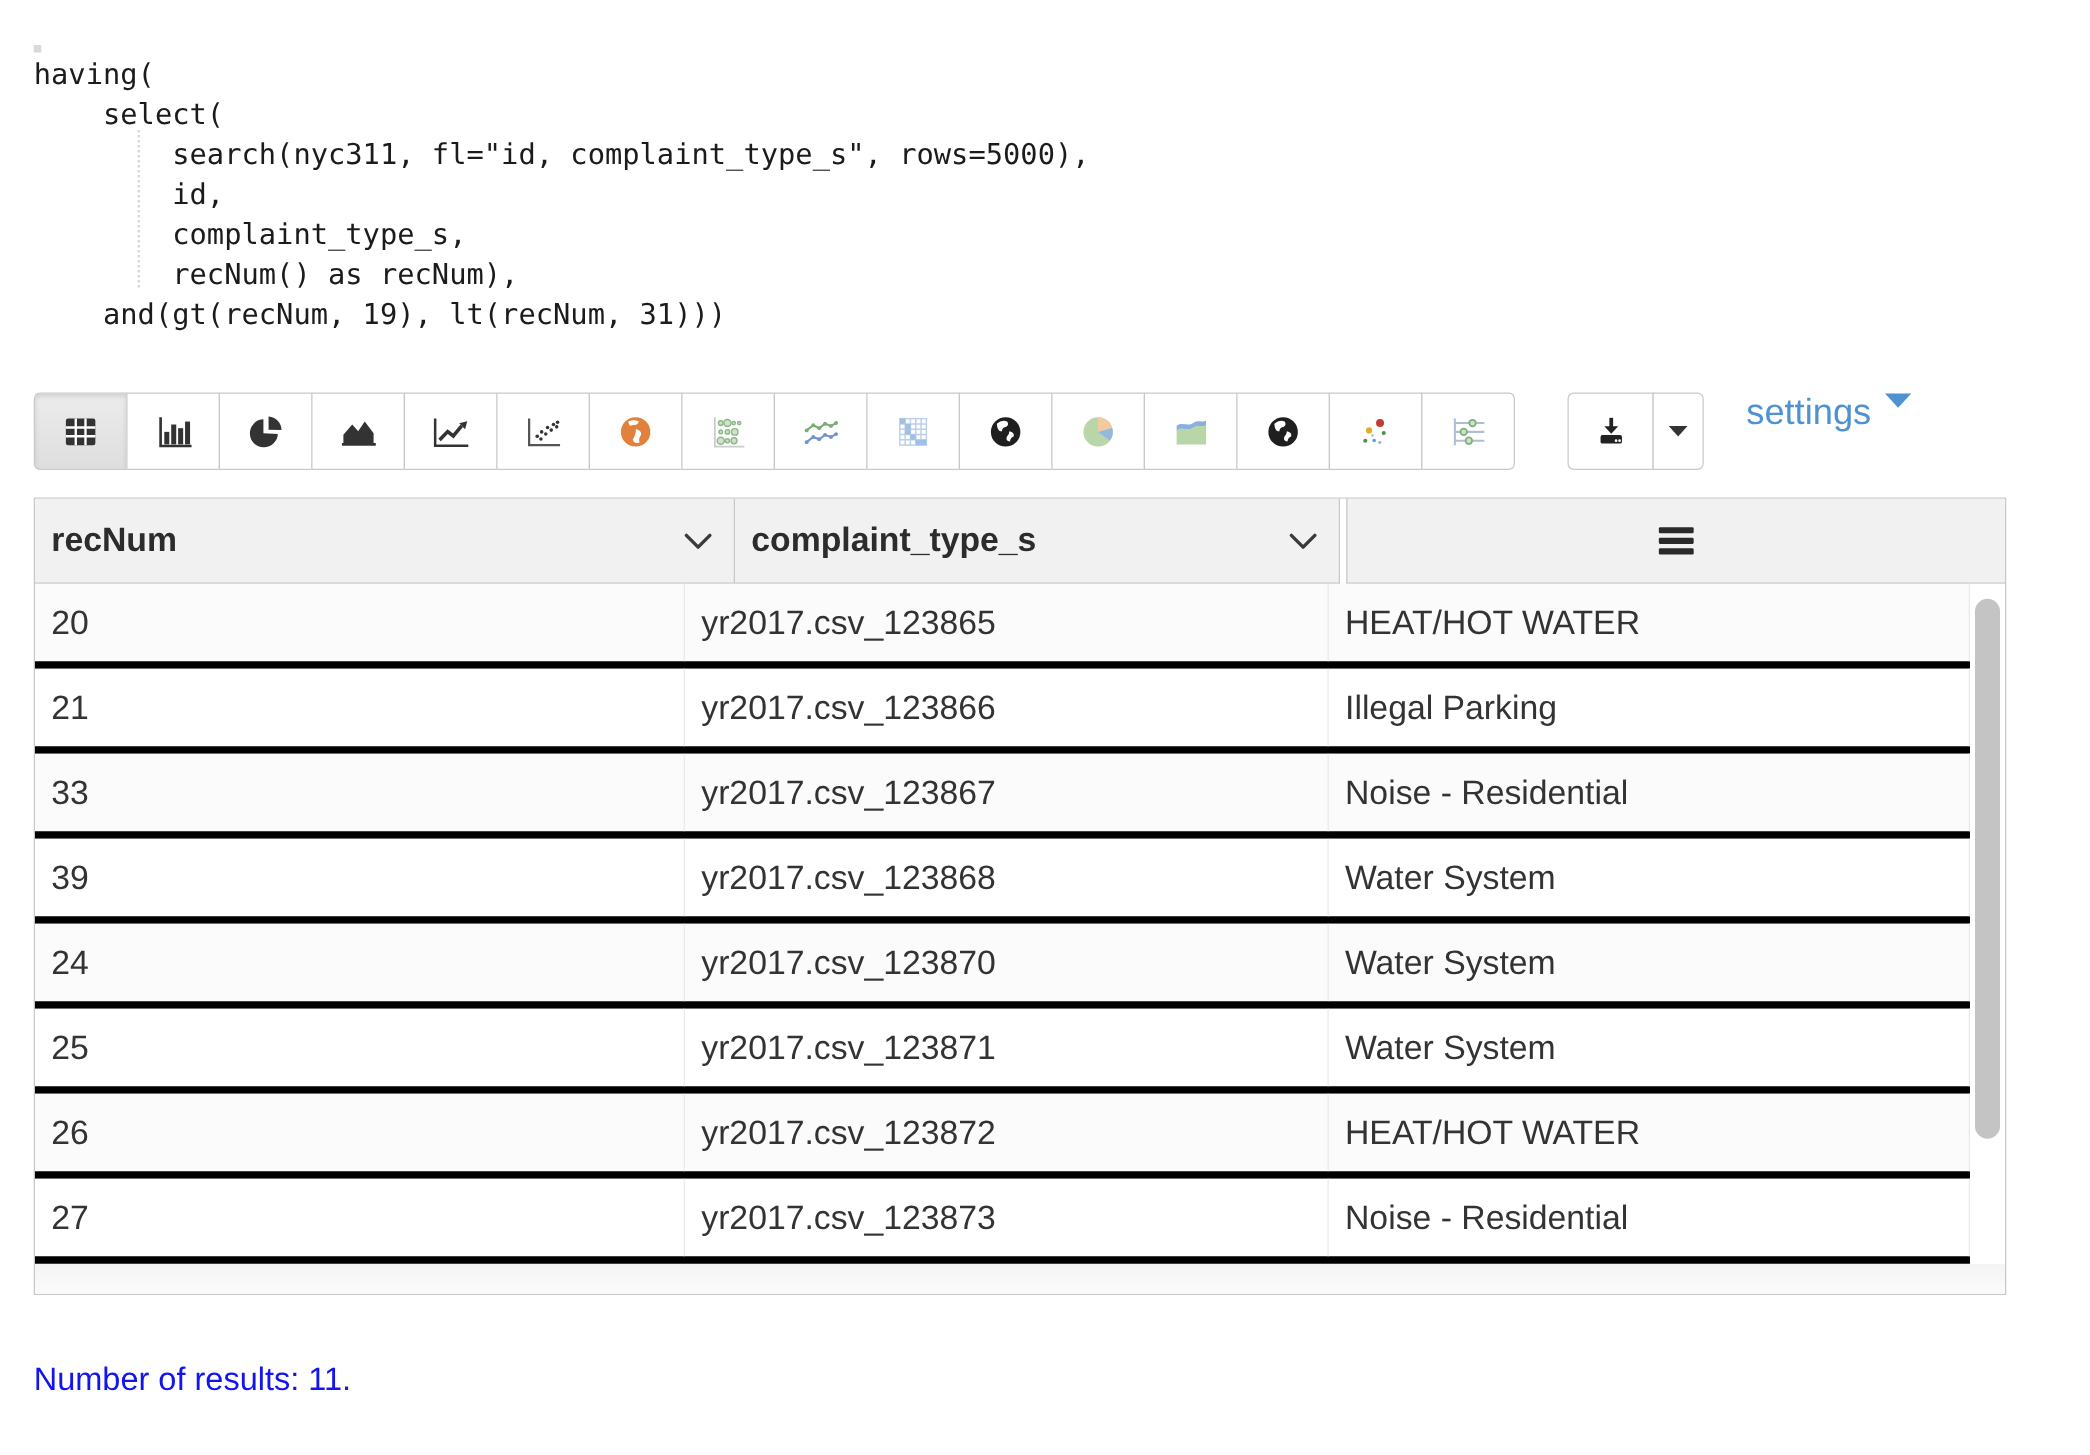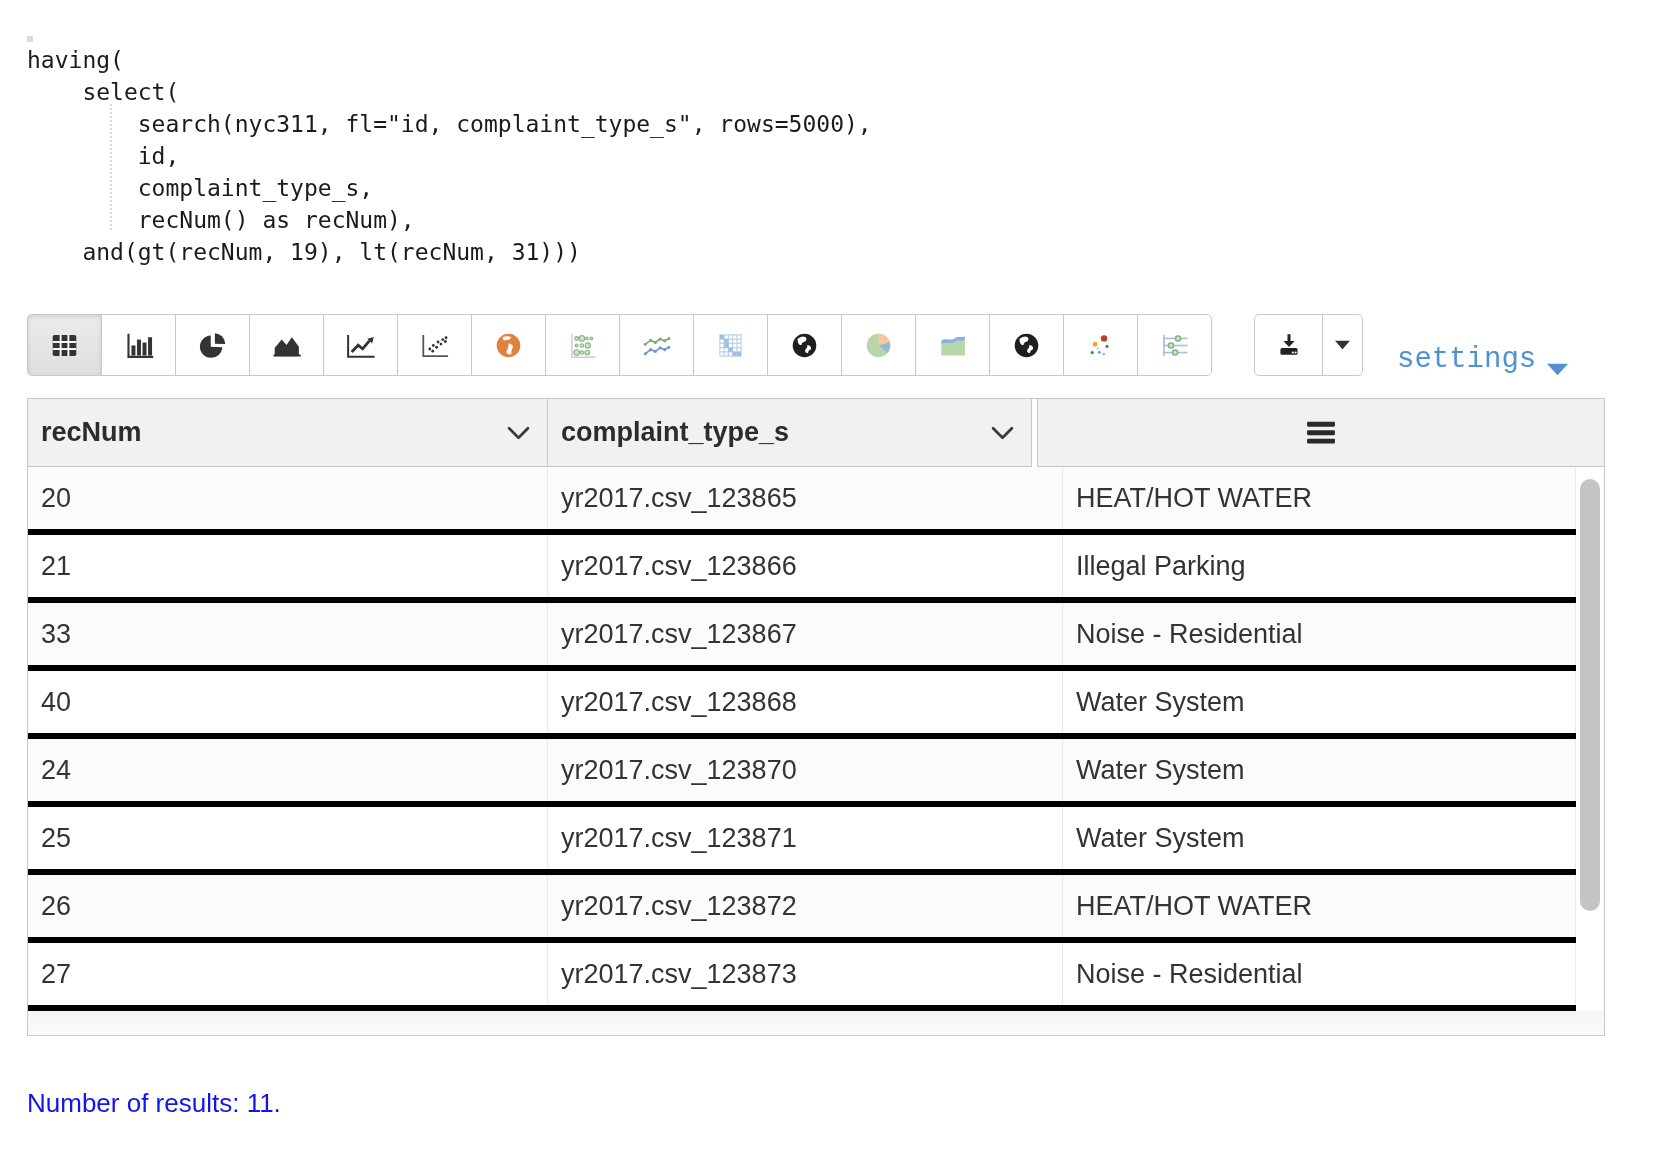--- a/index.html
+++ b/index.html
@@ -34,32 +34,32 @@
   }
   .tbtn:first-child{margin-left:0;border-radius:5px 0 0 5px;}
   .tbtn:last-child{border-radius:0 5px 5px 0;}
   .tbtn.active{background:linear-gradient(#ececec,#dedede);box-shadow:inset 0 2px 4px rgba(0,0,0,.12);}
   .tbtn svg{width:33px;height:33px;display:block;}
   .dl-group{display:flex;margin-left:42px;}
   .dl-btn{width:69px;height:62px;border:1px solid #c9c9c9;border-radius:5px 0 0 5px;background:#fff;
     display:flex;align-items:center;justify-content:center;cursor:pointer;padding:0;}
   .dl-caret-btn{width:41px;height:62px;border:1px solid #c9c9c9;margin-left:-1px;border-radius:0 5px 5px 0;
     background:#fff;display:flex;align-items:center;justify-content:center;cursor:pointer;padding:0;}
-  .settings{margin-left:34px;height:62px;display:flex;align-items:flex-end;gap:11px;
-    color:var(--accent-blue);font-size:29px;cursor:pointer;font-family:Liberation Mono, monospace;}
+  .settings{margin-left:34px;height:62px;display:flex;align-items:flex-start;gap:11px;
+    color:var(--accent-blue);font-size:29px;cursor:pointer;}
 
   
   .table-wrap{position:relative;margin:22px 0 0 27px;width:1578px;border:1px solid #c8c8c8;background:#fff;}
   .thead{display:flex;height:68px;}
   .hcell{
     background:var(--header-bg);display:flex;align-items:center;justify-content:space-between;
     padding:0 17px 0 13px;border-right:1px solid #c8c8c8;border-bottom:1px solid #c4c4c4;
     font-weight:bold;font-size:27px;color:#2c2c2c;cursor:pointer;
   }
-  .w1{width:520px;} .w2{width:515px;} .w3{width:484px;}
+  .w1{width:560px;} .w2{width:515px;} .w3{width:484px;}
   .hspacer{width:5px;background:#fff;}
   .hmenu{flex:1;background:var(--header-bg);border-left:1px solid #c8c8c8;border-bottom:1px solid #c4c4c4;
     display:flex;align-items:center;justify-content:center;cursor:pointer;}
   .tbody{position:relative;}
   .t-row{display:flex;height:68px;border-bottom:6px solid #000000;background:#fff;width:1548px;}
   .t-row.stripe{background:var(--stripe-bg);}
   .t-cell{padding-left:13px;display:flex;align-items:center;font-size:27px;color:#333;
     border-right:1px solid #eaeaea;overflow:hidden;white-space:nowrap;}
   .c1{width:520px;} .c2{width:515px;} .c3{width:513px;}
   .scroll-zone{position:absolute;top:0;right:0;width:28px;height:100%;background:#fff;}
@@ -339,21 +339,21 @@
     <div class="t-cell c3">Illegal Parking</div>
   </div>
 
   <div class="t-row stripe">
     <div class="t-cell c1">33</div>
     <div class="t-cell c2">yr2017.csv_123867</div>
     <div class="t-cell c3">Noise - Residential</div>
   </div>
 
   <div class="t-row">
-    <div class="t-cell c1">40</div>
+    <div class="t-cell c1">39</div>
     <div class="t-cell c2">yr2017.csv_123868</div>
     <div class="t-cell c3">Water System</div>
   </div>
 
   <div class="t-row stripe">
     <div class="t-cell c1">24</div>
     <div class="t-cell c2">yr2017.csv_123870</div>
     <div class="t-cell c3">Water System</div>
   </div>
 

